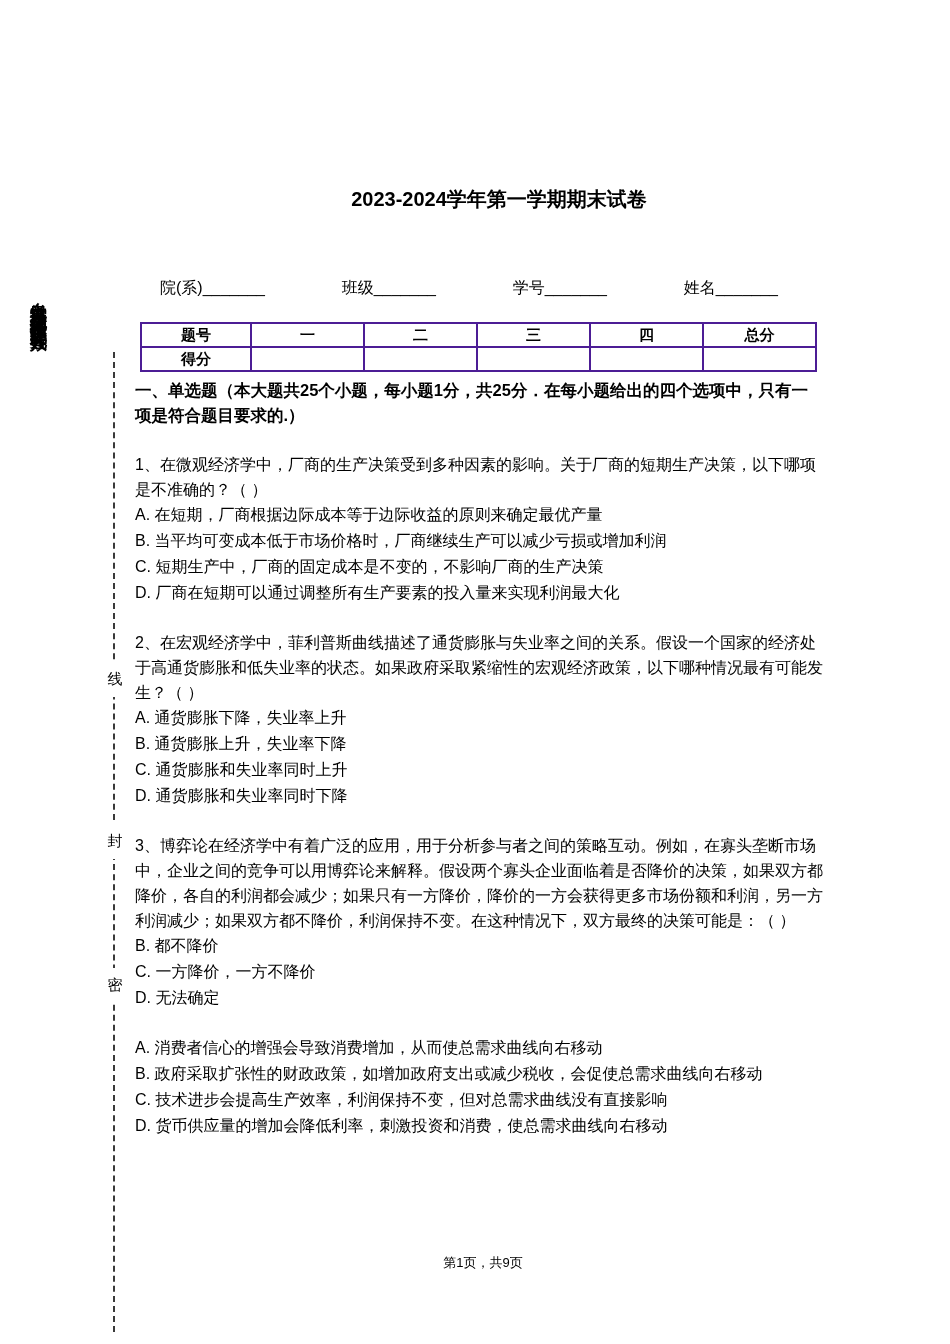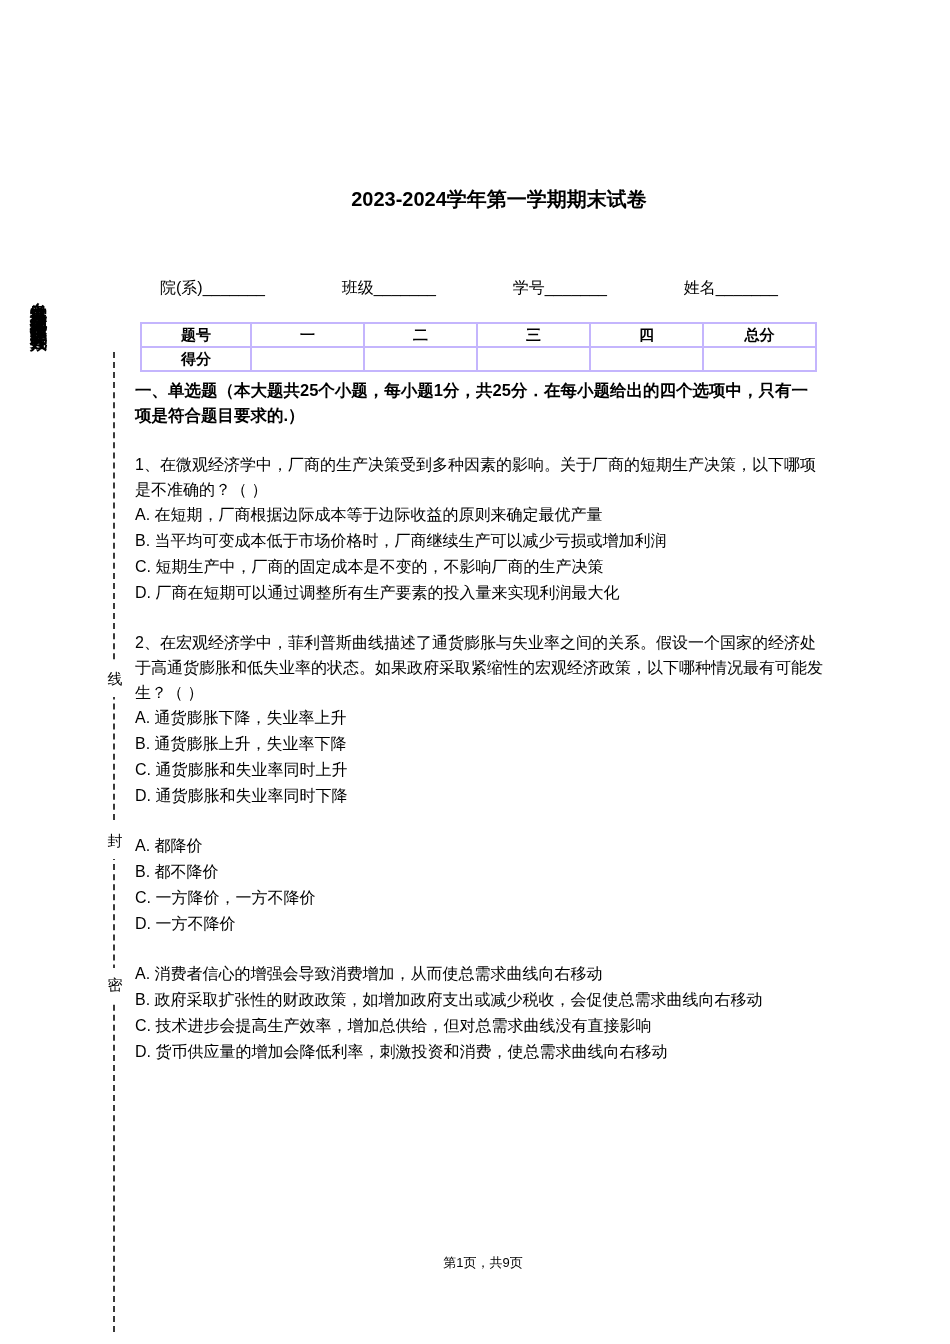--- a/index.html
+++ b/index.html
@@ -64,21 +64,21 @@
   .form-field .blank { letter-spacing: 0; margin-top: 9px; }
 
   
   .score-table {
     position: absolute; top: 322px; left: 140px;
     width: 677px;
     border-collapse: collapse;
     table-layout: fixed;
   }
   .score-table td {
-    border: 2px solid #c4b5fd;
+    border: 2px solid #4c1d95;
     height: 24px;
     text-align: center;
     vertical-align: middle;
     font-size: 15px;
     font-weight: bold;
   }
   .score-table td.first-col { width: 110px; }
 
   
   .content {
@@ -158,29 +158,29 @@
 
     <div class="question">
       <div class="stem">2、在宏观经济学中，菲利普斯曲线描述了通货膨胀与失业率之间的关系。假设一个国家的经济处于高通货膨胀和低失业率的状态。如果政府采取紧缩性的宏观经济政策，以下哪种情况最有可能发生？（ ）</div>
       <div class="option">A. 通货膨胀下降，失业率上升</div>
       <div class="option">B. 通货膨胀上升，失业率下降</div>
       <div class="option">C. 通货膨胀和失业率同时上升</div>
       <div class="option">D. 通货膨胀和失业率同时下降</div>
     </div>
 
     <div class="question">
-      <div class="option">A. 都降价</div>
+      <div class="stem">3、博弈论在经济学中有着广泛的应用，用于分析参与者之间的策略互动。例如，在寡头垄断市场中，企业之间的竞争可以用博弈论来解释。假设两个寡头企业面临着是否降价的决策，如果双方都降价，各自的利润都会减少；如果只有一方降价，降价的一方会获得更多市场份额和利润，另一方利润减少；如果双方都不降价，利润保持不变。在这种情况下，双方最终的决策可能是：（ ）</div>
       <div class="option">B. 都不降价</div>
       <div class="option">C. 一方降价，一方不降价</div>
-      <div class="option">D. 一方不降价</div>
+      <div class="option">D. 无法确定</div>
     </div>
 
     <div class="question">
       <div class="option">A. 消费者信心的增强会导致消费增加，从而使总需求曲线向右移动</div>
       <div class="option">B. 政府采取扩张性的财政政策，如增加政府支出或减少税收，会促使总需求曲线向右移动</div>
-      <div class="option">C. 技术进步会提高生产效率，增加总供给，但对总需求曲线没有直接影响</div>
+      <div class="option">C. 技术进步会提高生产效率，利润保持不变，但对总需求曲线没有直接影响</div>
       <div class="option">D. 货币供应量的增加会降低利率，刺激投资和消费，使总需求曲线向右移动</div>
     </div>
   </div>
 
   <div class="footer">第1页，共9页</div>
 
 </div>
 
 </body></html>

